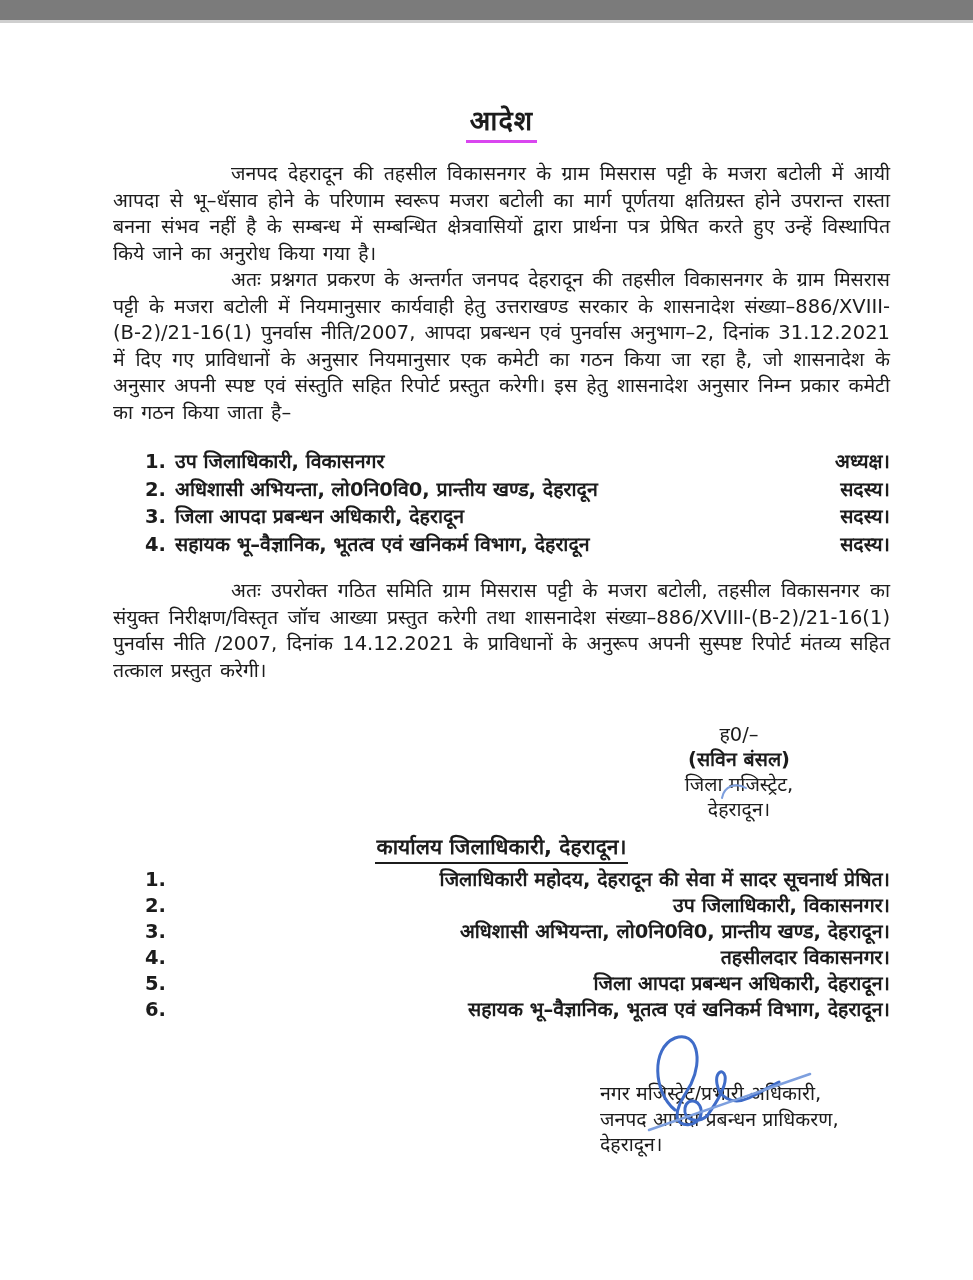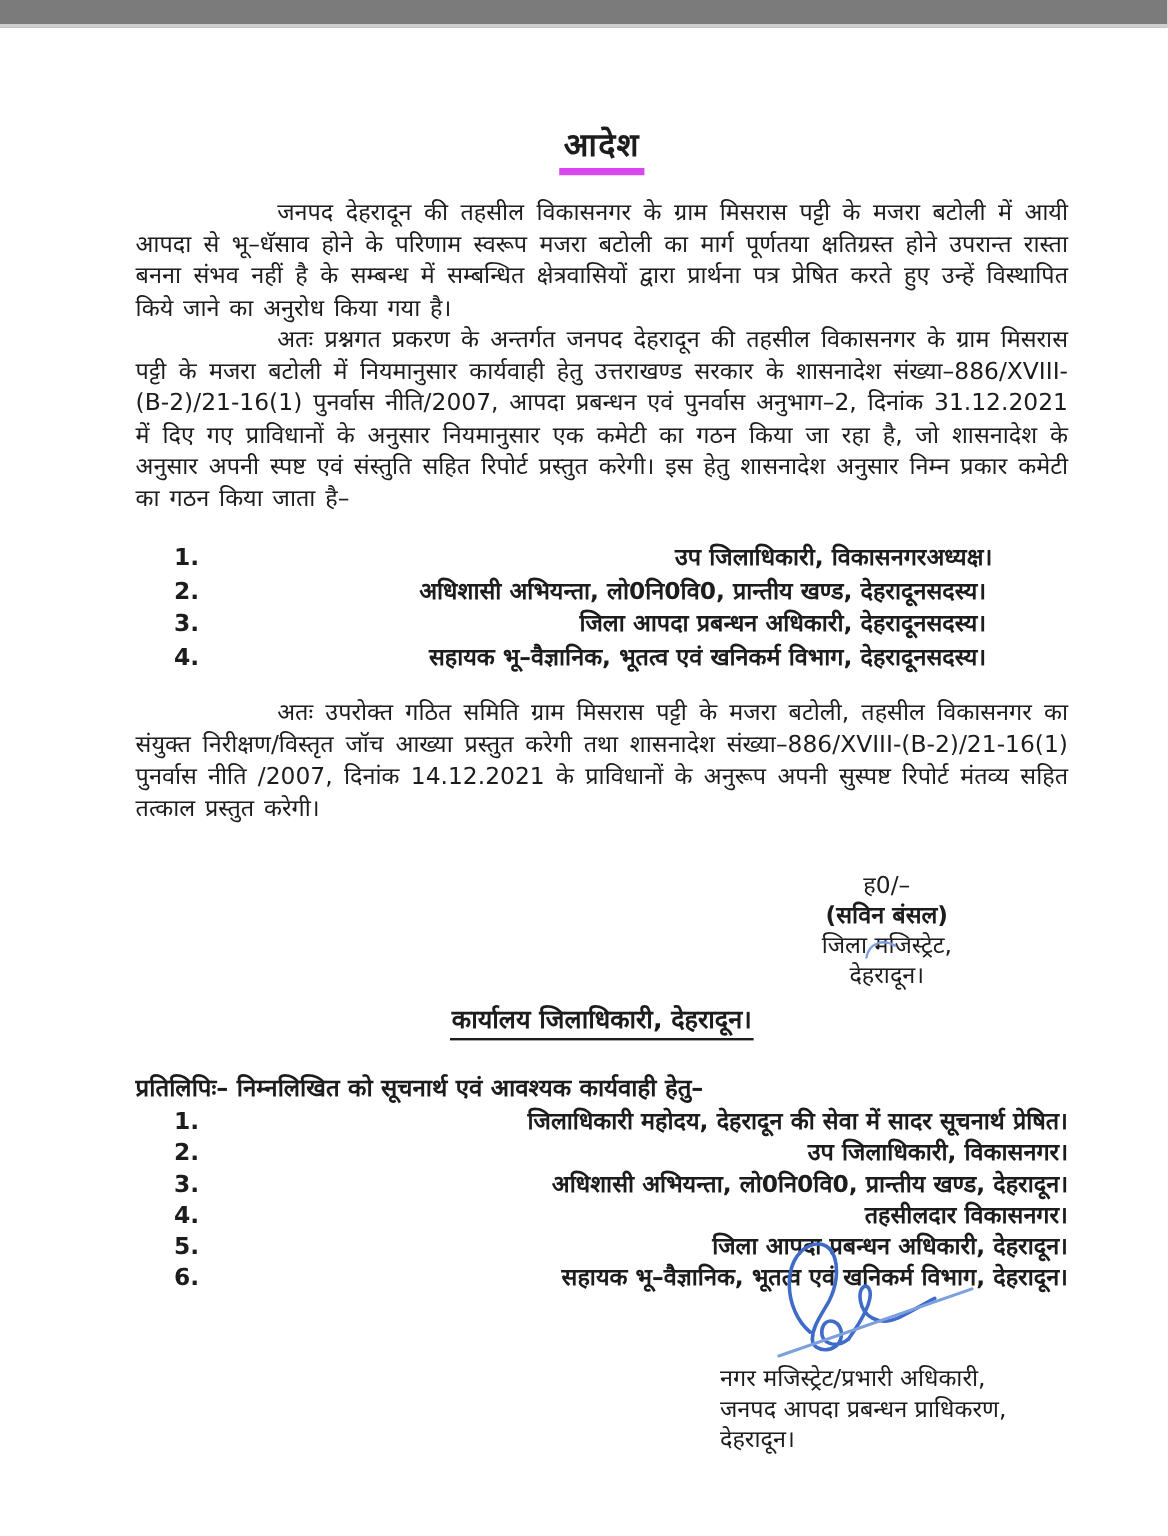--- a/index.html
+++ b/index.html
@@ -15,37 +15,37 @@
     position:absolute;top:0;left:0;width:100%;height:20px;
     background:#7b7b7b;border-bottom:3px solid #cfcfcf;
   }
   .page{
     position:absolute;top:23px;left:0;width:973px;
     padding:0 83px 0 113px;box-sizing:border-box;
   }
   .title-wrap{text-align:center;margin-top:78px;}
   .doc-title{
     display:inline-block;font-size:27px;font-weight:bold;
-    border-bottom:6px solid #d946ef;padding:0 4px 2px 4px;
+    border-bottom:3px solid #d946ef;padding:0 4px 2px 4px;
     letter-spacing:1px;
   }
   .body-para{
     margin:0;font-size:19.5px;line-height:26.5px;
     text-align:justify;text-indent:118px;
     word-spacing:2px;
   }
   .first-para{margin-top:18px;}
   .committee{margin-top:22px;}
   .c-row{
     display:flex;align-items:baseline;
     font-size:19.5px;line-height:27.5px;font-weight:bold;
   }
   .c-num{width:30px;margin-left:32px;flex:none;}
-  .c-name{flex:1;text-align:right;}
-  .c-role{width:118px;flex:none;text-align:left;}
+  .c-name{flex:1;}
+  .c-role{width:118px;flex:none;text-align:right;}
   .closing{margin-top:20px;}
   .sign-block{
     width:230px;margin:38px 36px 0 auto;
     text-align:center;font-size:19.5px;line-height:25px;
   }
   .sign-name{font-weight:bold;}
   .office-wrap{text-align:center;margin-top:10px;}
   .office-line{
     display:inline-block;font-size:21px;font-weight:bold;
     border-bottom:2px solid #1c1c1c;padding:0 2px 2px 2px;
@@ -119,21 +119,20 @@
       <div class="sign-name">(सविन बंसल)</div>
       <div>जिला मजिस्ट्रेट,</div>
       <div>देहरादून।</div>
     </div>
 
     <div class="office-wrap">
       <span class="office-line">कार्यालय जिलाधिकारी, देहरादून।</span>
     </div>
 
 
-    <div class="copy-heading">प्रतिलिपिः– निम्नलिखित को सूचनार्थ एवं आवश्यक कार्यवाही हेतु–</div>
 
     <div class="copy-list">
       <div class="copy-row">
         <span class="copy-num">1.</span>
         <span class="copy-text">जिलाधिकारी महोदय, देहरादून की सेवा में सादर सूचनार्थ प्रेषित।</span>
       </div>
       <div class="copy-row">
         <span class="copy-num">2.</span>
         <span class="copy-text">उप जिलाधिकारी, विकासनगर।</span>
       </div>

